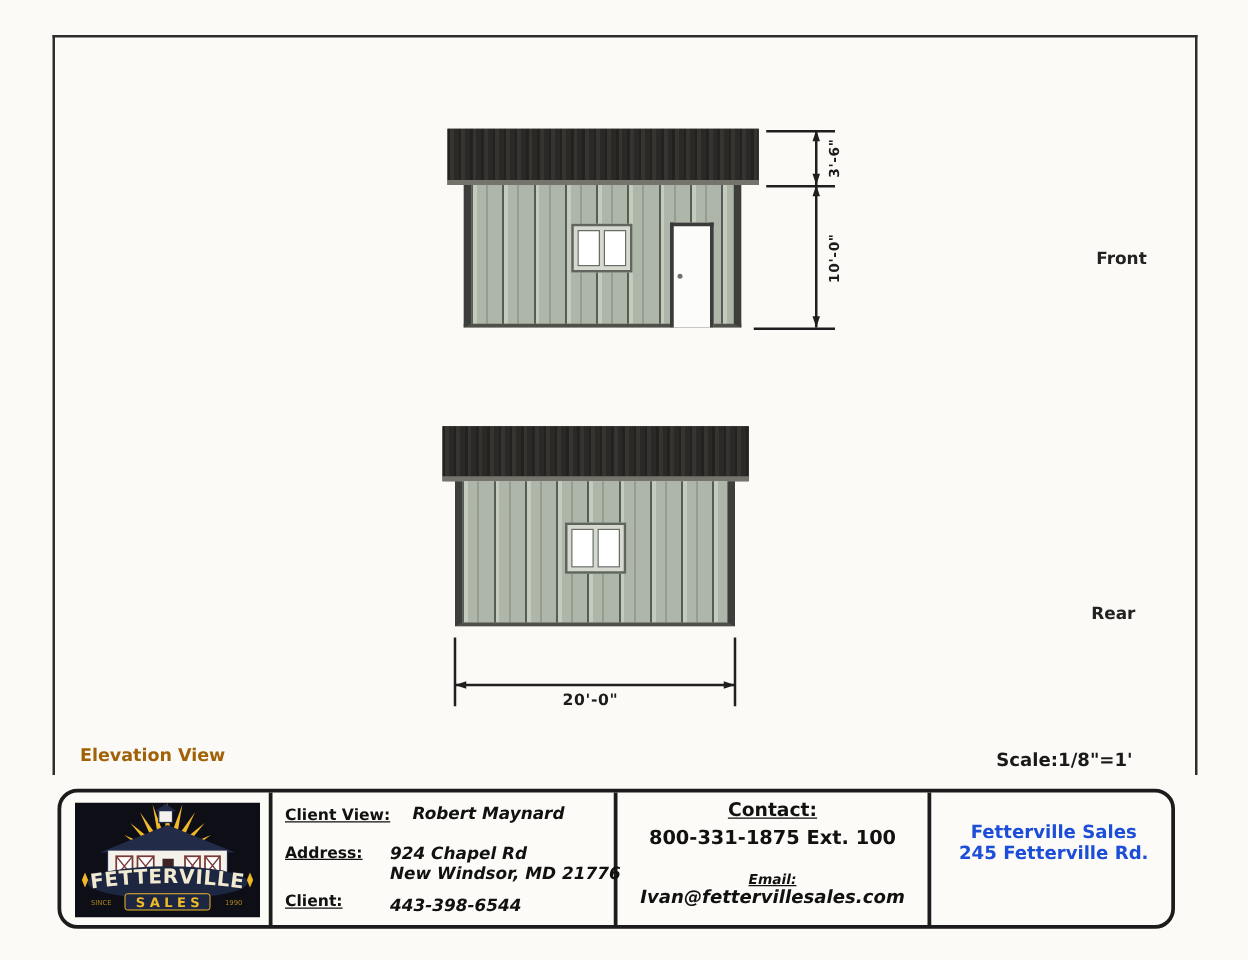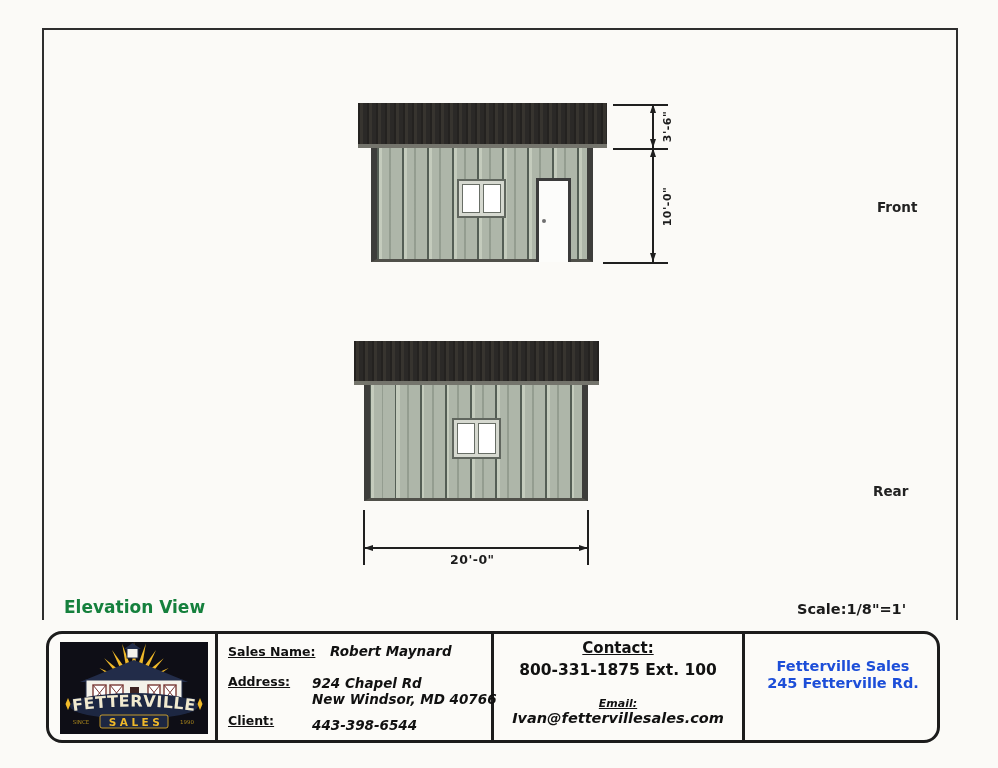--- a/index.html
+++ b/index.html
@@ -27,21 +27,21 @@
   .arr{position:absolute;width:0;height:0;}
   .arr.up{border-left:3px solid transparent;border-right:3px solid transparent;border-bottom:9px solid #1f1f1f;}
   .arr.down{border-left:3px solid transparent;border-right:3px solid transparent;border-top:9px solid #1f1f1f;}
   .arr.left{border-top:3px solid transparent;border-bottom:3px solid transparent;border-right:9px solid #1f1f1f;}
   .arr.right{border-top:3px solid transparent;border-bottom:3px solid transparent;border-left:9px solid #1f1f1f;}
   .vdim-label{position:absolute;width:26px;display:flex;align-items:center;justify-content:center;}
   .vdim-label span{transform:rotate(-90deg);white-space:nowrap;font-size:11px;font-weight:bold;color:#1c1c1c;letter-spacing:.5px;}
   .hdim-label{position:absolute;font-size:12.5px;font-weight:bold;color:#1c1c1c;letter-spacing:.5px;}
   .side-label{position:absolute;font-size:13.5px;font-weight:bold;color:#222;}
 
-  .view-title{position:absolute;left:64px;top:597px;font-size:17px;font-weight:bold;color:#15803d;}
+  .view-title{position:absolute;left:64px;top:597px;font-size:14px;font-weight:bold;color:#a16207;}
   .scale-label{position:absolute;left:797px;top:601px;font-size:14.5px;font-weight:bold;color:#1a1a1a;}
 
   
   .tblock{position:absolute;left:46px;top:631px;width:894px;height:112px;border:3px solid #1c1c1c;border-radius:16px;background:#fcfbf8;box-sizing:border-box;}
   .tb-divider{position:absolute;width:2.5px;background:#1c1c1c;top:634px;height:106px;}
   .logo-box{position:absolute;left:60px;top:642px;width:148px;height:92px;}
   .lbl{position:absolute;font-size:12.5px;font-weight:bold;text-decoration:underline;color:#111;}
   .val{position:absolute;font-size:13.5px;font-weight:bold;font-style:italic;color:#111;white-space:nowrap;}
   .contact-col{position:absolute;left:494px;top:639px;width:248px;text-align:center;color:#111;}
   .contact-col .heading{font-size:15px;font-weight:bold;text-decoration:underline;margin-bottom:4px;}
@@ -159,25 +159,25 @@
         <textPath href="#fv-arc" startOffset="50%" text-anchor="middle">FETTERVILLE</textPath>
       </text>
       <text x="21" y="82" font-family="DejaVu Sans, sans-serif" font-size="5.5" fill="#a8851c" text-anchor="middle">SINCE</text>
       <text x="127" y="82" font-family="DejaVu Sans, sans-serif" font-size="5.5" fill="#a8851c" text-anchor="middle">1990</text>
       <rect x="40" y="73" width="68" height="13" rx="2" fill="#1d2742" stroke="#f0b929" stroke-width="0.8"></rect>
       <text x="76" y="83.5" font-family="DejaVu Sans, sans-serif" font-size="10.5" font-weight="bold" fill="#f0b929" text-anchor="middle" letter-spacing="3.5">SALES</text>
     </svg>
   </div>
 
   <div>
-    <div class="lbl" style="left:228px;top:644px;">Sales Name:</div>
+    <div class="lbl" style="left:228px;top:644px;">Client View:</div>
     <div class="val" style="left:330px;top:643px;">Robert Maynard</div>
     <div class="lbl" style="left:228px;top:674px;">Address:</div>
     <div class="val" style="left:312px;top:675px;">924 Chapel Rd</div>
-    <div class="val" style="left:312px;top:691px;">New Windsor, MD 40766</div>
+    <div class="val" style="left:312px;top:691px;">New Windsor, MD 21776</div>
     <div class="lbl" style="left:228px;top:713px;">Client:</div>
     <div class="val" style="left:312px;top:717px;">443-398-6544</div>
   </div>
 
   <div class="contact-col">
     <div class="heading">Contact:</div>
     <div class="c-phone">800-331-1875 Ext. 100</div>
     <div class="c-elabel">Email:</div>
     <div class="c-email">Ivan@fettervillesales.com</div>
   </div>

